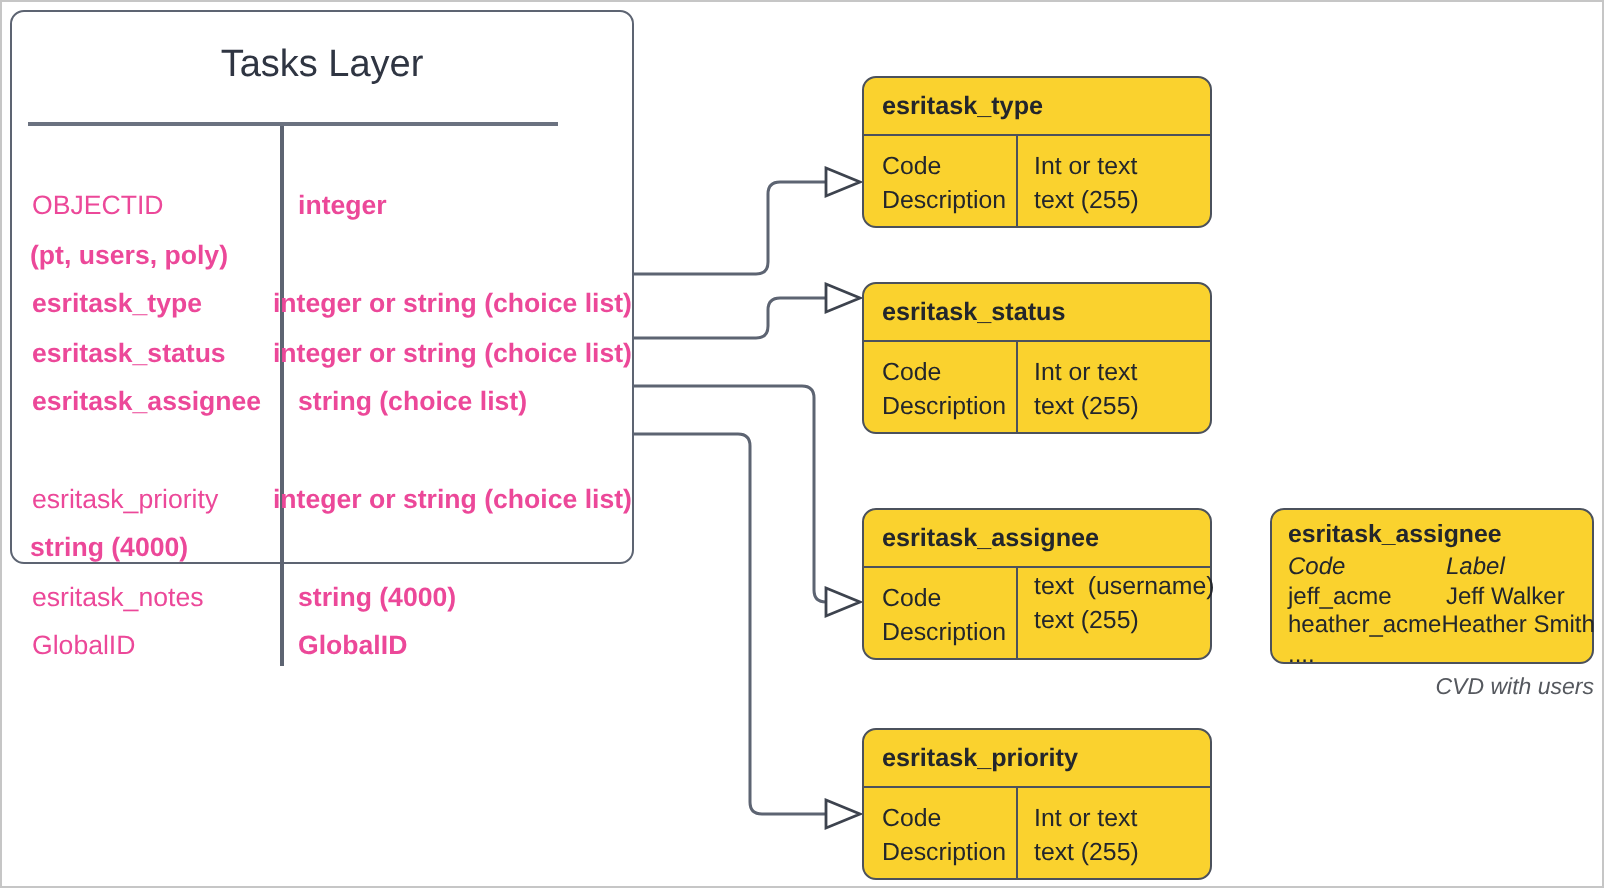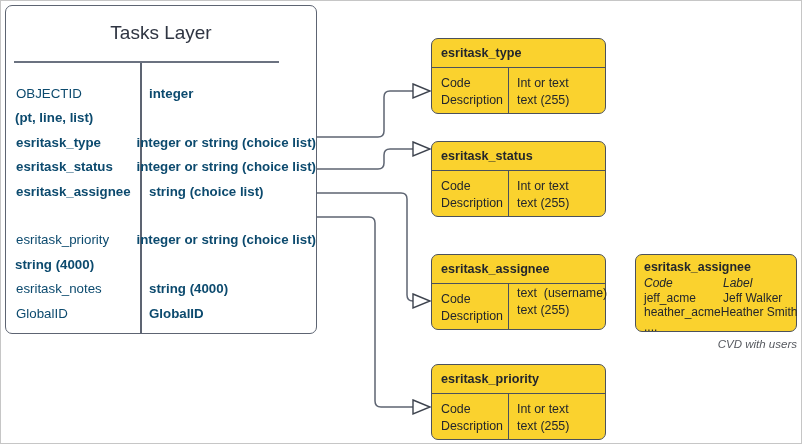--- a/index.html
+++ b/index.html
@@ -19,21 +19,21 @@
     box-sizing: border-box;
     overflow: hidden;
   }
 
   
   .main-table {
     position: absolute;
     left: 4px;
     top: 4px;
     width: 312px;
-    height: 329px;
+    height: 277px;
     border: 1.6px solid #5d6472;
     border-radius: 7px;
     background: #ffffff;
     box-sizing: border-box;
     padding-left: 25px;
   }
   .main-title {
     position: absolute;
     left: 0;
     top: 0;
@@ -62,23 +62,23 @@
   }
   .rows {
     position: absolute;
     left: 0;
     top: 80px;
     width: 100%;
   }
   .row {
     display: flex;
     height: 24.4px;
-    align-items: flex-start;
+    align-items: flex-end;
     font-size: 13.3px;
-    color: #0c4a6e;
+    color: #ec4899;
   }
   .row .fname {
     width: 134px;
     padding-left: 10px;
     box-sizing: border-box;
     white-space: nowrap;
   }
   .row .ftype {
     flex: 1;
     padding-left: 9px;
@@ -215,21 +215,21 @@
     <div class="main-title">Tasks Layer</div>
     <div class="main-title-rule"></div>
     <div class="main-col-rule"></div>
 
     <div class="rows">
       <div class="row">
         <span class="fname">OBJECTID</span>
         <span class="ftype">integer</span>
       </div>
       <div class="row">
-        <span class="ftype">(pt, line, list)</span>
+        <span class="ftype">(pt, users, poly)</span>
       </div>
       <div class="row bold">
         <span class="fname">esritask_type</span>
         <span class="ftype">integer or string (choice list)</span>
       </div>
       <div class="row bold">
         <span class="fname">esritask_status</span>
         <span class="ftype">integer or string (choice list)</span>
       </div>
       <div class="row bold">

